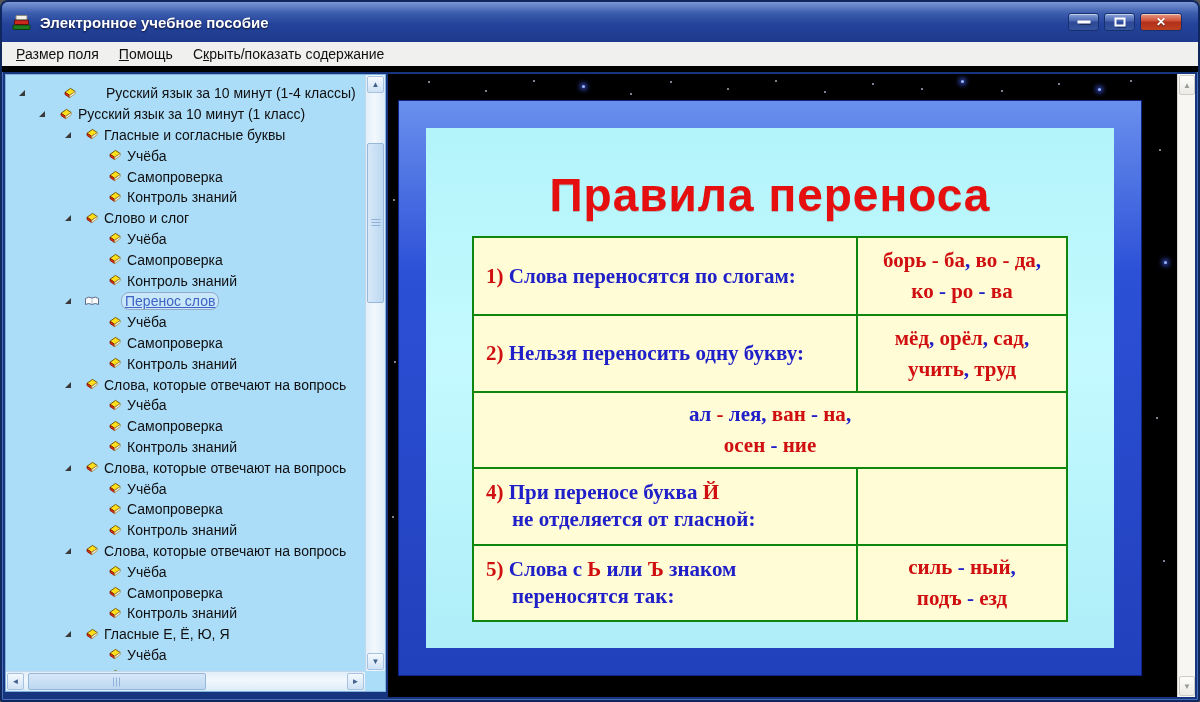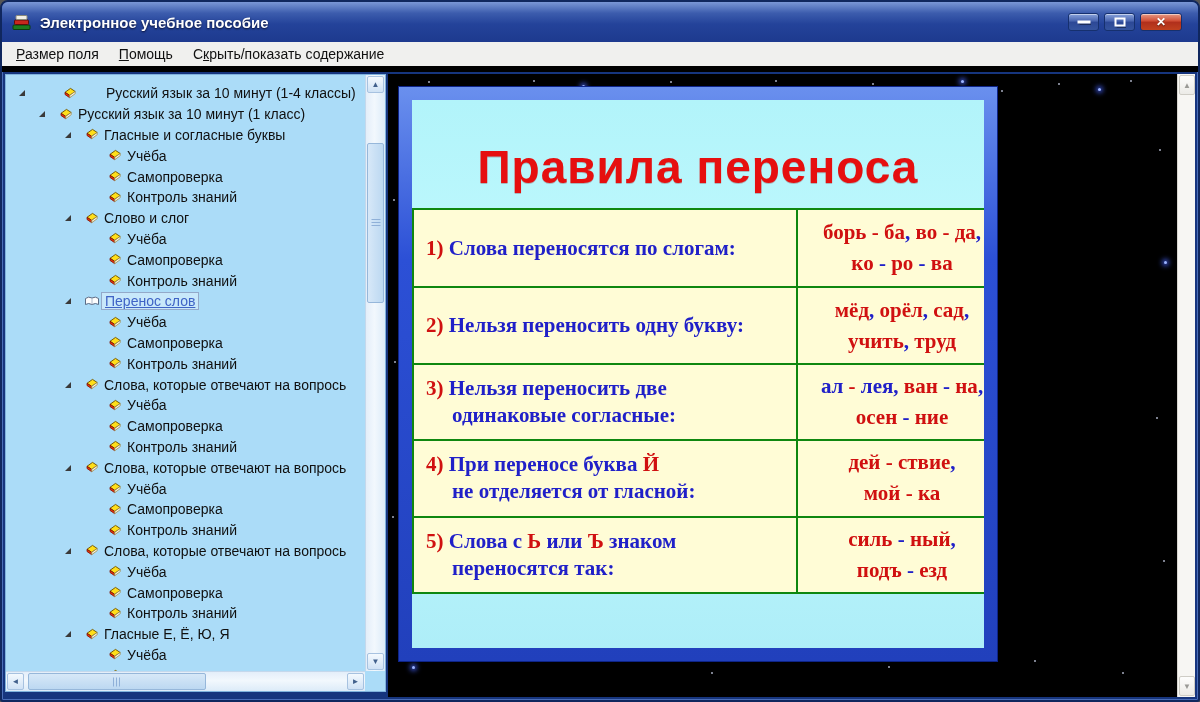--- a/index.html
+++ b/index.html
@@ -43,22 +43,22 @@
                 background:#abdcf8; border:1px solid #7fb2dd; overflow:hidden; }
   .tree-view { position:absolute; left:0; top:0; right:20px; bottom:20px;
                overflow:hidden; padding-top:8px; }
   .tree-row { display:flex; align-items:center; height:20.8px; white-space:nowrap; }
   .tw-arrow { width:22px; flex:none; display:flex; align-items:center; }
   .tri-exp { width:0; height:0; border-left:6px solid transparent;
              border-bottom:6px solid #3a3a3a; margin-left:3px; }
   .tw-icon { width:17px; flex:none; display:flex; align-items:center; }
   .tree-label { font-size:14px; color:#101010; padding:0 3px; }
   .tree-label.sel { color:#3f63c6; text-decoration:underline;
-                    border:1px solid #93a9c9; border-radius:0;
-                    background:rgba(255,255,255,.35); }
+                    border:1px solid #93a9c9; border-radius:8px;
+                    background:rgba(255,255,255,.35);margin-left:20px; }
 
   
   .t-vscroll { position:absolute; right:0; top:0; width:20px; bottom:20px;
                background:linear-gradient(90deg,#e4eef9,#f2f8fd 45%,#dcebf8); border-left:1px solid #c4d8ec; }
   .t-hscroll { position:absolute; left:0; bottom:0; height:20px; right:20px;
                background:linear-gradient(180deg,#e4eef9,#f2f8fd 45%,#dcebf8); border-top:1px solid #c4d8ec; }
   .sb-btn { position:absolute; background:linear-gradient(180deg,#f4f9fe,#cfe2f5);
             border:1px solid #a7c2e0; border-radius:2px; display:flex;
             align-items:center; justify-content:center;
             font-size:8px; color:#41608c; }
@@ -81,23 +81,23 @@
 
   
   .main { position:absolute; left:386px; top:72px; right:3px; bottom:3px;
           background:#000; overflow:hidden; }
   .starfield { position:absolute; inset:0; }
   .star { position:absolute; width:2px; height:2px; background:#dfe6ff;
           border-radius:50%; opacity:.75; }
   .star.bright { width:3px; height:3px; background:#9db4ff; opacity:1;
           box-shadow:0 0 5px 2px rgba(70,100,255,.8); }
 
-  .slide { position:absolute; left:10px; top:12px; width:600px; height:576px;
+  .slide { position:absolute; left:10px; top:26px; width:744px; height:576px;
            background:linear-gradient(180deg,#6a90ee 0%,#2c50d6 30%,#2140bc 100%);
-           border:1px solid #0e2488; padding:13px; }
+           border:1px solid #0e2488; padding:27px; }
   .slide-inner { width:100%; height:100%;
            background:linear-gradient(180deg,#b2f4fa 0%,#c4faff 45%,#aeeef8 100%);
            overflow:hidden; }
   .slide-title { margin-top:40px; height:54px; text-align:center;
            font-size:46px; font-weight:bold; letter-spacing:1px; color:#e60f0f;
            font-family:"Liberation Sans", sans-serif;
            text-shadow:0 1px 0 rgba(120,0,0,.25); }
 
   .rules-table { width:596px; margin:14px auto 0;
            border:2px solid #0f870f; background:#fffcd6; }
@@ -561,38 +561,30 @@
             <div class="t-row">
               <div class="t-left">
                 <div class="t-line"><span class="seg-red">2)</span><span class="seg-blue"> Нельзя переносить одну букву:</span></div>
               </div>
               <div class="t-right">
                 <div class="t-line"><span class="seg-red">мёд</span><span class="seg-blue">, </span><span class="seg-red">орёл</span><span class="seg-blue">, </span><span class="seg-red">сад</span><span class="seg-blue">,</span></div>
                 <div class="t-line"><span class="seg-red">учить</span><span class="seg-blue">, </span><span class="seg-red">труд</span></div>
               </div>
             </div>
             <div class="t-row">
-              <div class="t-left">
-                <div class="t-line"><span class="seg-red">3)</span><span class="seg-blue"> Нельзя переносить две</span></div>
-                <div class="t-line"><span class="seg-blue">одинаковые согласные:</span></div>
-              </div>
               <div class="t-right">
                 <div class="t-line"><span class="seg-blue">ал</span><span class="seg-red"> - </span><span class="seg-blue">лея</span><span class="seg-blue">, </span><span class="seg-red">ван</span><span class="seg-blue"> - </span><span class="seg-red">на</span><span class="seg-blue">,</span></div>
                 <div class="t-line"><span class="seg-red">осен</span><span class="seg-blue"> - </span><span class="seg-red">ние</span></div>
               </div>
             </div>
             <div class="t-row">
               <div class="t-left">
                 <div class="t-line"><span class="seg-red">4)</span><span class="seg-blue"> При переносе буква </span><span class="seg-red">Й</span></div>
                 <div class="t-line"><span class="seg-blue">не отделяется от гласной:</span></div>
               </div>
-              <div class="t-right">
-                <div class="t-line"><span class="seg-red">дей - ствие</span><span class="seg-blue">,</span></div>
-                <div class="t-line"><span class="seg-red">мой - ка</span></div>
-              </div>
             </div>
             <div class="t-row">
               <div class="t-left">
                 <div class="t-line"><span class="seg-red">5)</span><span class="seg-blue"> Слова с </span><span class="seg-red">Ь</span><span class="seg-blue"> или </span><span class="seg-red">Ъ</span><span class="seg-blue"> знаком</span></div>
                 <div class="t-line"><span class="seg-blue">переносятся так:</span></div>
               </div>
               <div class="t-right">
                 <div class="t-line"><span class="seg-red">силь</span><span class="seg-blue"> - </span><span class="seg-red">ный</span><span class="seg-blue">,</span></div>
                 <div class="t-line"><span class="seg-red">подъ</span><span class="seg-blue"> - </span><span class="seg-red">езд</span></div>
               </div>

